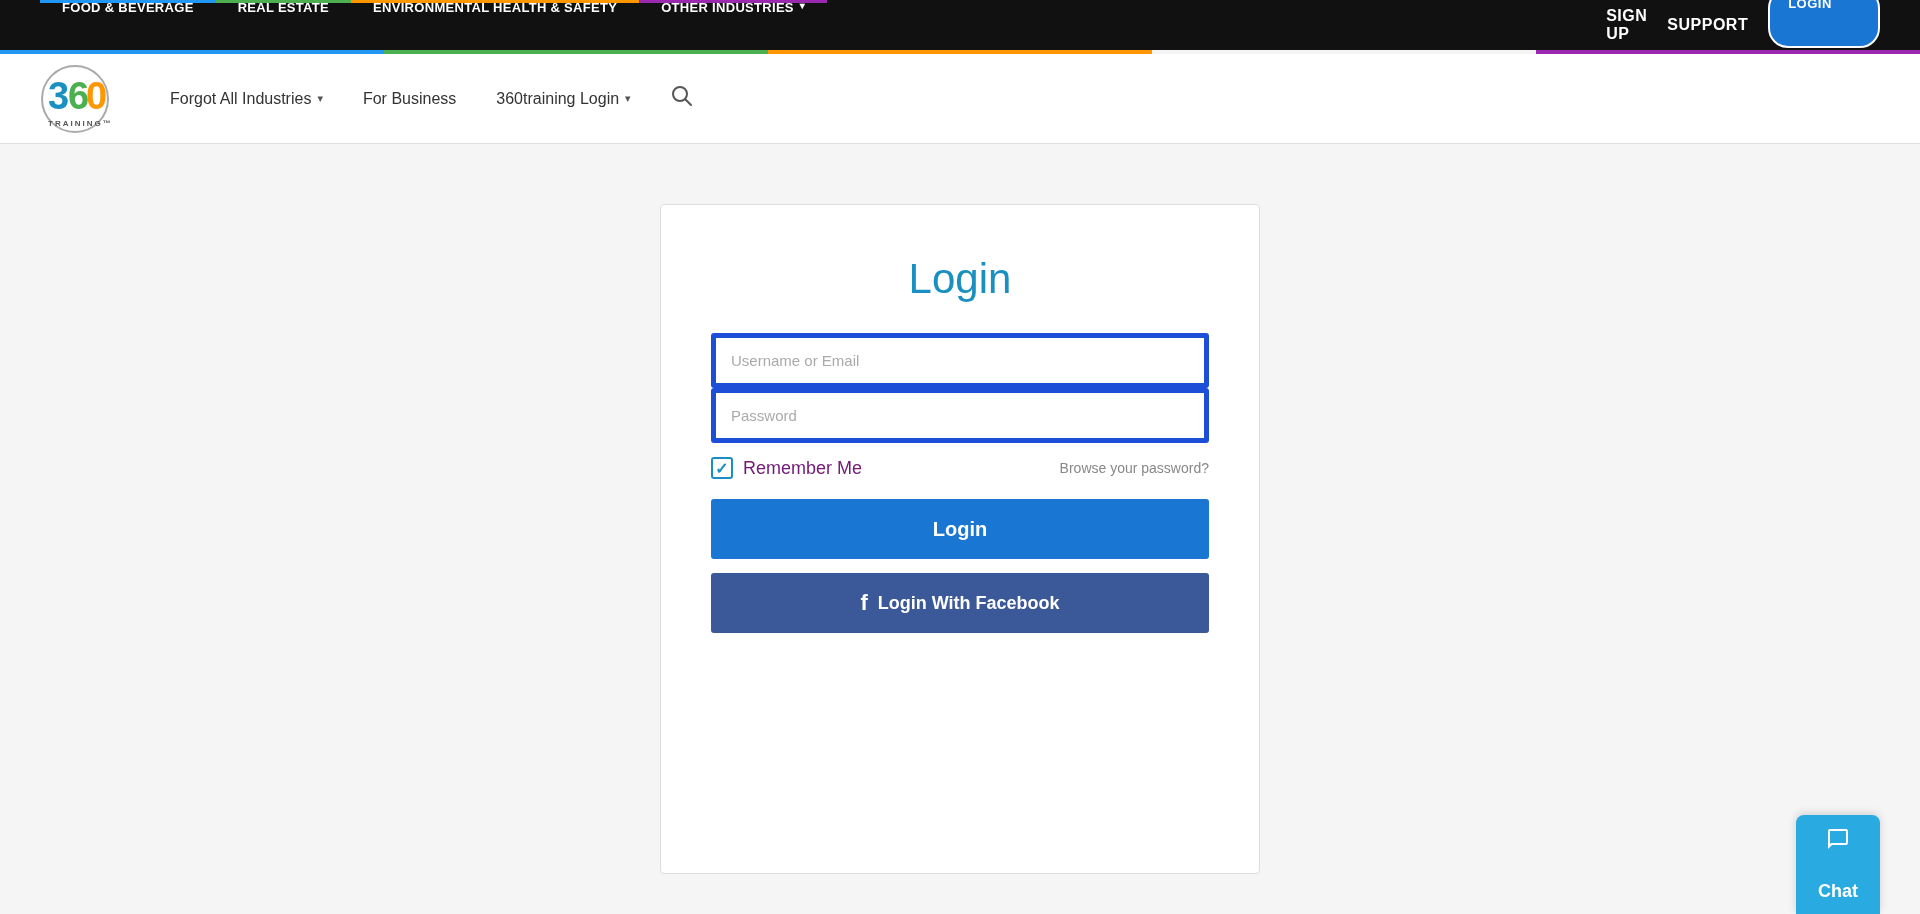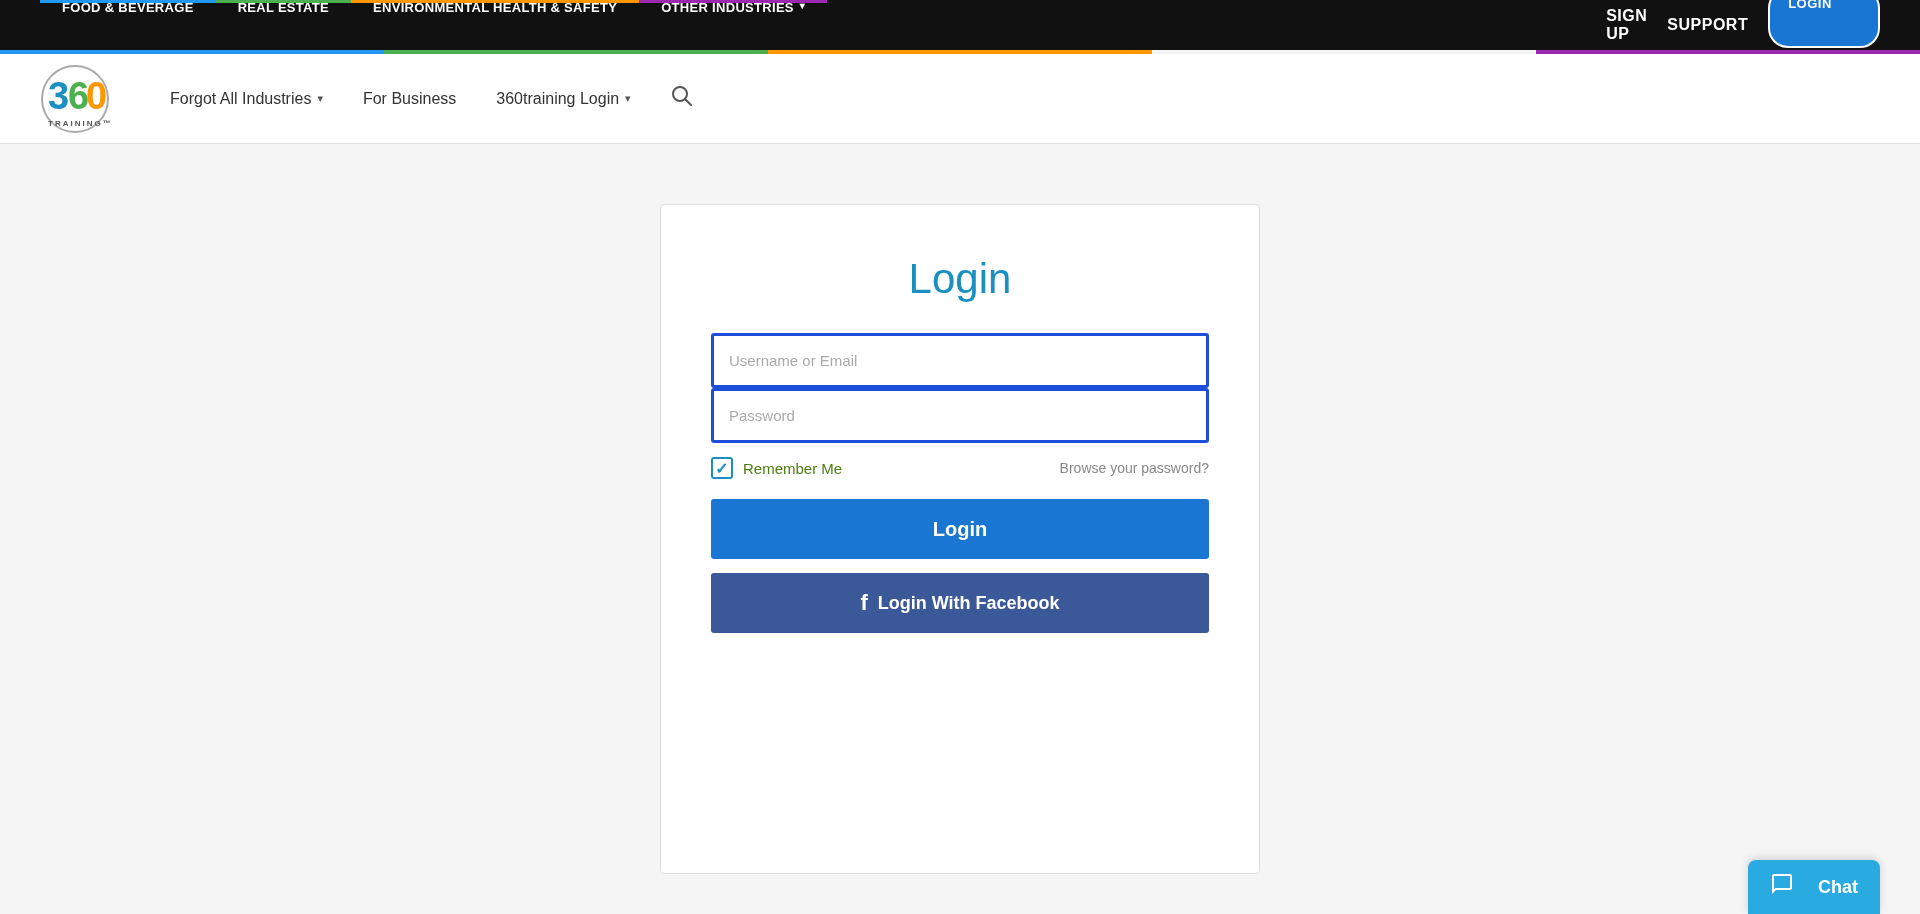--- a/index.html
+++ b/index.html
@@ -145,21 +145,21 @@
       font-weight: 300;
       color: #1a8fc1;
       margin-bottom: 30px;
     }
     .form-group {
       margin-bottom: 0;
     }
     .form-input {
       width: 100%;
       height: 55px;
-      border: 3px solid #1d4ed8;
+      border: 5px solid #1d4ed8;
       border-radius: 3px;
       padding: 0 15px;
       font-size: 15px;
       color: #333;
       outline: none;
     }
     .form-input::placeholder { color: #aaa; }
 
     .forgot-username {
       text-align: right;
@@ -193,22 +193,22 @@
       justify-content: center;
       cursor: pointer;
       flex-shrink: 0;
     }
     .checkbox-custom .checkmark {
       color: #1a8fc1;
       font-size: 16px;
       font-weight: 700;
     }
     .remember-label {
-      font-size: 15px;
-      color: #4d7c0f;
+      font-size: 18px;
+      color: #701a75;
       cursor: pointer;
     }
 
     .login-btn {
       width: 100%;
       height: 60px;
       background: #1976D2;
       color: #fff;
       font-size: 20px;
       font-weight: 700;
@@ -247,20 +247,21 @@
       color: #fff;
       padding: 12px 22px;
       border-radius: 8px 8px 0 0;
       cursor: pointer;
       display: flex;
       align-items: center;
       gap: 24px;
       font-size: 18px;
       font-weight: 600;
       box-shadow: 0 -2px 8px rgba(0,0,0,0.15);
+      flex-direction: column;
     }
     .chat-icon {
       font-size: 22px;
     }
 
     
     ::-webkit-scrollbar { width: 10px; }
     ::-webkit-scrollbar-track { background: #f0f0f0; }
     ::-webkit-scrollbar-thumb { background: #bbb; border-radius: 5px; }
   </style>

